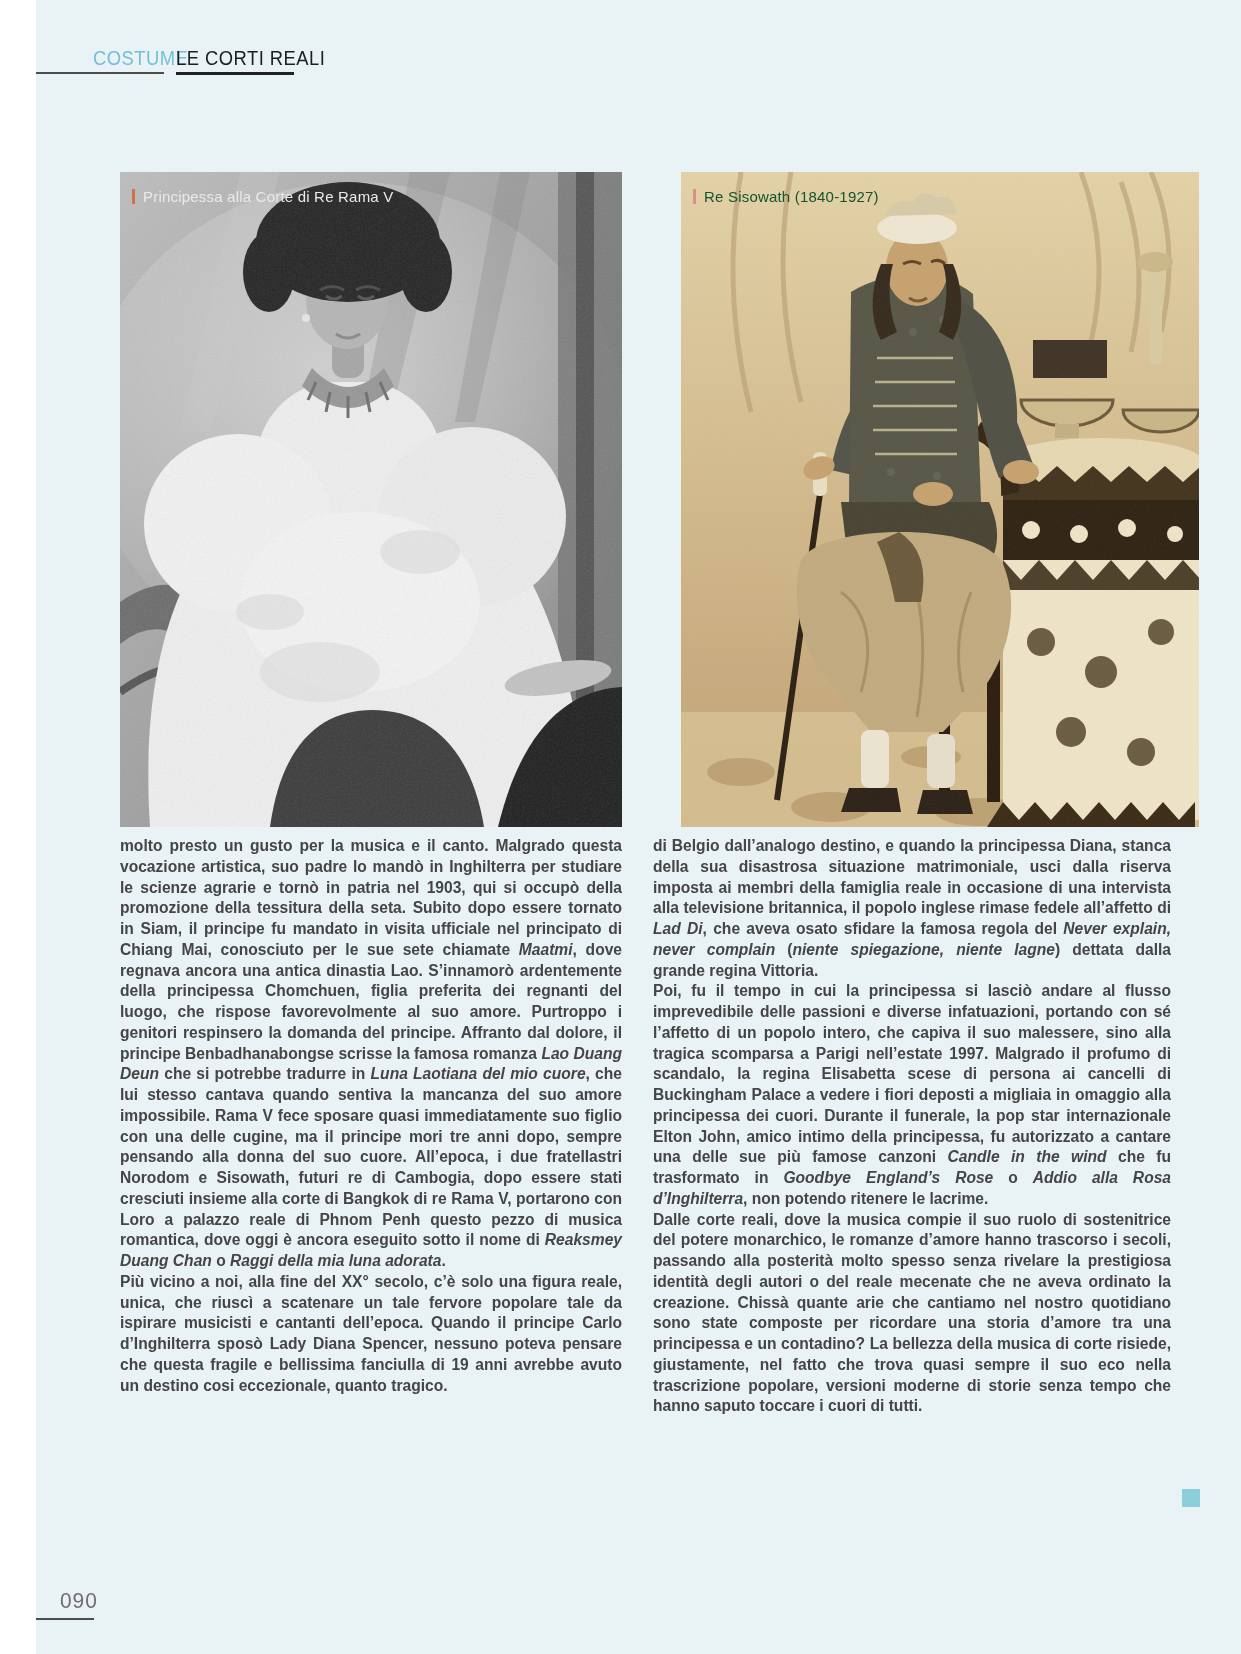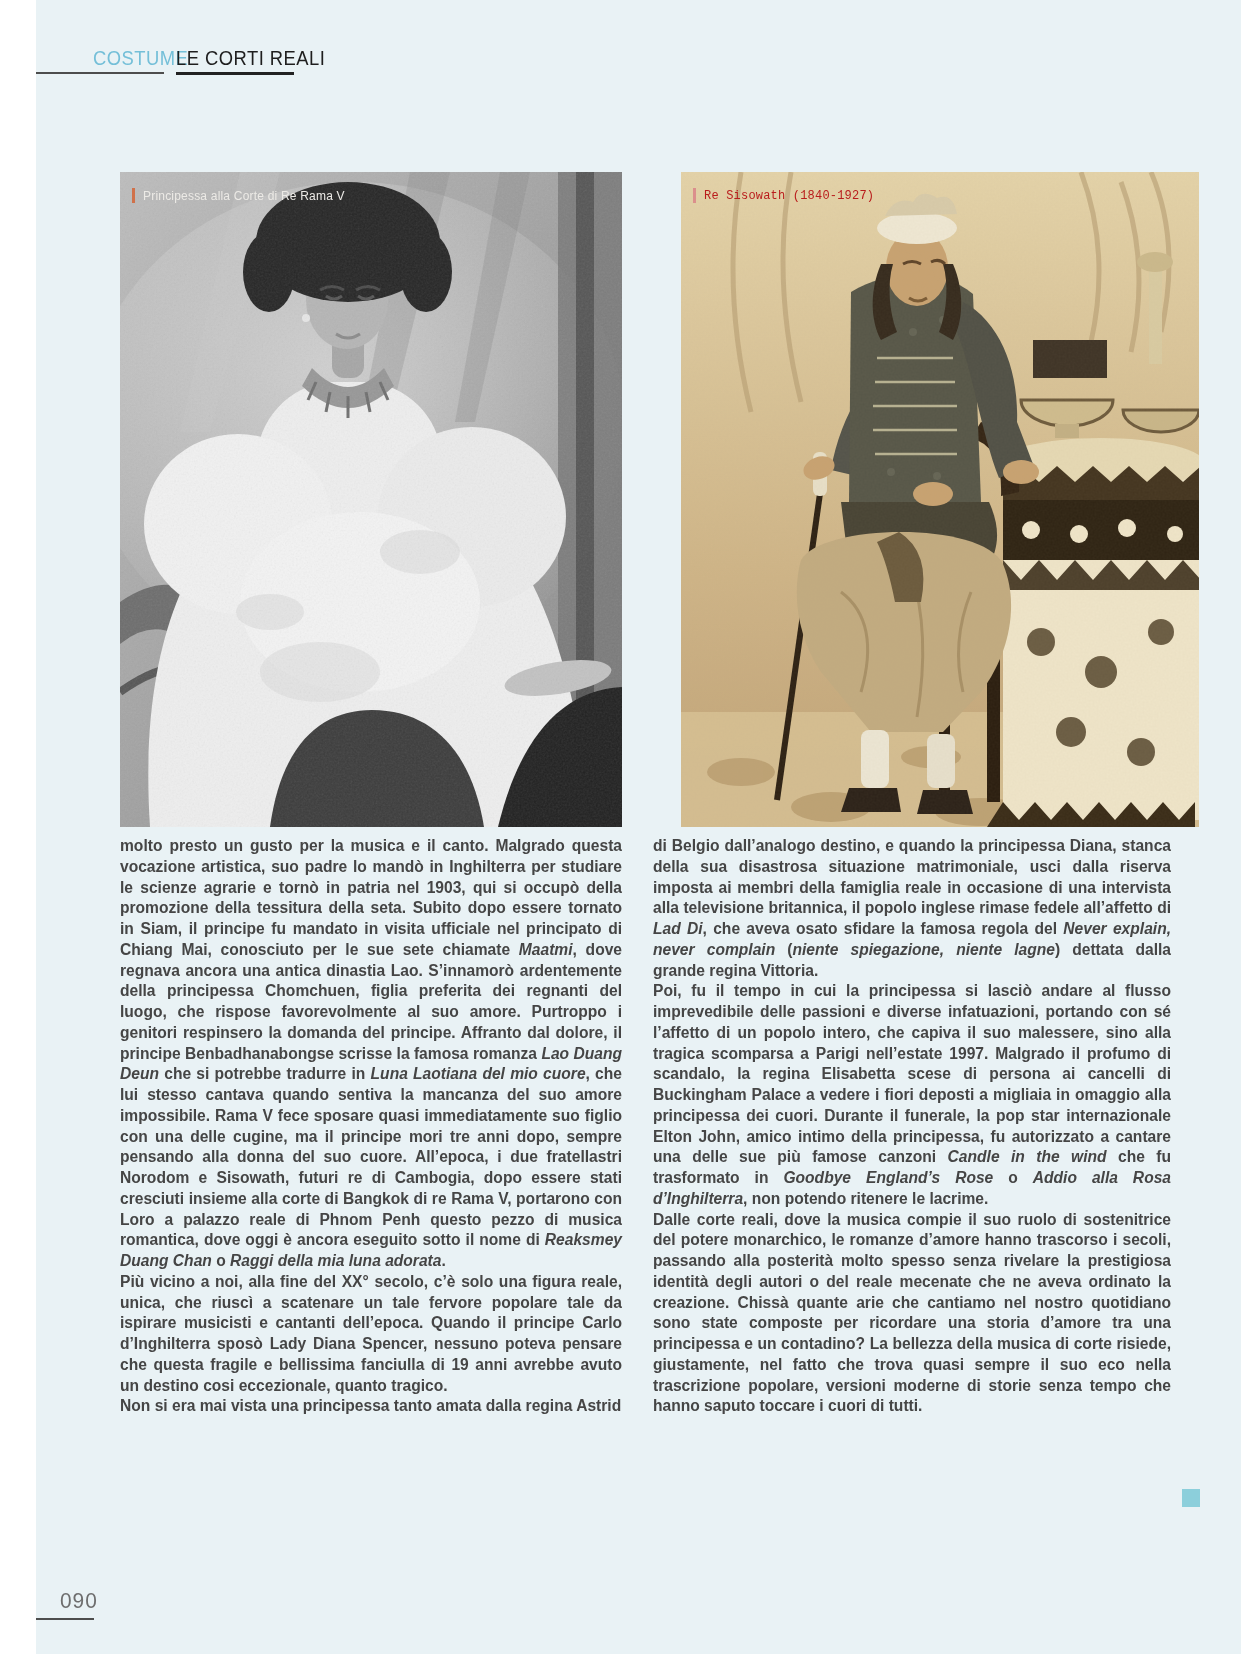--- a/index.html
+++ b/index.html
@@ -10,24 +10,24 @@
   .hdr-section{position:absolute;left:57px;top:47px;font-size:20px;letter-spacing:.5px;transform:scaleX(.92);transform-origin:left top;white-space:nowrap;}
   .hdr-title{position:absolute;left:140px;top:47px;font-size:20px;color:#1e1e1e;letter-spacing:.5px;transform:scaleX(.92);transform-origin:left top;white-space:nowrap;}
   .hdr-rule-a{position:absolute;left:0;top:72px;width:128px;height:2px;background:#4d4d4d;}
   .hdr-rule-b{position:absolute;left:140px;top:72px;width:118px;height:3px;background:#222;}
 
   
   .photo{position:absolute;top:172px;height:655px;overflow:hidden;}
   .photo-left{left:84px;width:502px;}
   .photo-right{left:645px;width:518px;}
   .photo svg{display:block;}
-  .caption{position:absolute;left:12px;top:16px;display:flex;align-items:center;gap:8px;font-size:12px;letter-spacing:.2px;}
+  .caption{position:absolute;left:12px;top:16px;display:flex;align-items:center;gap:8px;font-size:15px;letter-spacing:.2px;}
   .caption .bar{width:3px;height:15px;}
   .caption-left .txt{color:#eceae6;}
-  .caption-right .txt{color:#b91c1c;font-family:Liberation Mono, monospace;}
+  .caption-right .txt{color:#14532d;}
 
   
   .col{position:absolute;top:836px;font-size:15.6px;line-height:20.75px;color:#454545;text-align:justify;hyphens:none;}
   .col p{margin:0;font-weight:bold;}
   .col em{font-style:italic;}
   .col-left{left:84px;width:502px;}
   .col-right{left:617px;width:518px;}
 
   .end-marker{position:absolute;left:1146px;top:1489px;width:18px;height:18px;}
 
@@ -217,21 +217,20 @@
     </svg>
     <div class="caption caption-right">
       <div class="bar" style="background-color: rgb(219, 143, 140);"></div>
       <div class="txt">Re Sisowath (1840-1927)</div>
     </div>
   </div>
 
   <div class="col col-left">
       <p><span>molto presto un gusto per la musica e il canto. Malgrado questa vocazione artistica, suo padre lo mandò in Inghilterra per studiare le scienze agrarie e tornò in patria nel 1903, qui si occupò della promozione della tessitura della seta. Subito dopo essere tornato in Siam, il principe fu mandato in visita ufficiale nel principato di Chiang Mai, conosciuto per le sue sete chiamate </span><em>Maatmi</em><span>, dove regnava ancora una antica dinastia Lao. S’innamorò ardentemente della principessa Chomchuen, figlia preferita dei regnanti del luogo, che rispose favorevolmente al suo amore. Purtroppo i genitori respinsero la domanda del principe. Affranto dal dolore, il principe Benbadhanabongse scrisse la famosa romanza </span><em>Lao Duang Deun</em><span> che si potrebbe tradurre in </span><em>Luna Laotiana del mio cuore</em><span>, che lui stesso cantava quando sentiva la mancanza del suo amore impossibile. Rama V fece sposare quasi immediatamente suo figlio con una delle cugine, ma il principe mori tre anni dopo, sempre pensando alla donna del suo cuore. All’epoca, i due fratellastri Norodom e Sisowath, futuri re di Cambogia, dopo essere stati cresciuti insieme alla corte di Bangkok di re Rama V, portarono con Loro a palazzo reale di Phnom Penh questo pezzo di musica romantica, dove oggi è ancora eseguito sotto il nome di </span><em>Reaksmey Duang Chan</em><span> o </span><em>Raggi della mia luna adorata</em><span>.</span></p>
       <p><span>Più vicino a noi, alla fine del XX° secolo, c’è solo una figura reale, unica, che riuscì a scatenare un tale fervore popolare tale da ispirare musicisti e cantanti dell’epoca. Quando il principe Carlo d’Inghilterra sposò Lady Diana Spencer, nessuno poteva pensare che questa fragile e bellissima fanciulla di 19 anni avrebbe avuto un destino cosi eccezionale, quanto tragico.</span></p>
-      <p><span>Non si era mai vista una principessa tanto amata dalla regina Astrid</span></p>
     </div>
   <div class="col col-right">
       <p><span>di Belgio dall’analogo destino, e quando la principessa Diana, stanca della sua disastrosa situazione matrimoniale, usci dalla riserva imposta ai membri della famiglia reale in occasione di una intervista alla televisione britannica, il popolo inglese rimase fedele all’affetto di </span><em>Lad Di</em><span>, che aveva osato sfidare la famosa regola del </span><em>Never explain, never complain</em><span> (</span><em>niente spiegazione, niente lagne</em><span>) dettata dalla grande regina Vittoria.</span></p>
       <p><span>Poi, fu il tempo in cui la principessa si lasciò andare al flusso imprevedibile delle passioni e diverse infatuazioni, portando con sé l’affetto di un popolo intero, che capiva il suo malessere, sino alla tragica scomparsa a Parigi nell’estate 1997. Malgrado il profumo di scandalo, la regina Elisabetta scese di persona ai cancelli di Buckingham Palace a vedere i fiori deposti a migliaia in omaggio alla principessa dei cuori. Durante il funerale, la pop star internazionale Elton John, amico intimo della principessa, fu autorizzato a cantare una delle sue più famose canzoni </span><em>Candle in the wind</em><span> che fu trasformato in </span><em>Goodbye England’s Rose</em><span> o </span><em>Addio alla Rosa d’Inghilterra</em><span>, non potendo ritenere le lacrime.</span></p>
       <p><span>Dalle corte reali, dove la musica compie il suo ruolo di sostenitrice del potere monarchico, le romanze d’amore hanno trascorso i secoli, passando alla posterità molto spesso senza rivelare la prestigiosa identità degli autori o del reale mecenate che ne aveva ordinato la creazione. Chissà quante arie che cantiamo nel nostro quotidiano sono state composte per ricordare una storia d’amore tra una principessa e un contadino? La bellezza della musica di corte risiede, giustamente, nel fatto che trova quasi sempre il suo eco nella trascrizione popolare, versioni moderne di storie senza tempo che hanno saputo toccare i cuori di tutti.</span></p>
     </div>
 
   <div class="end-marker" style="background-color: rgb(140, 207, 219);"></div>
 
   <div class="page-number">090</div>

